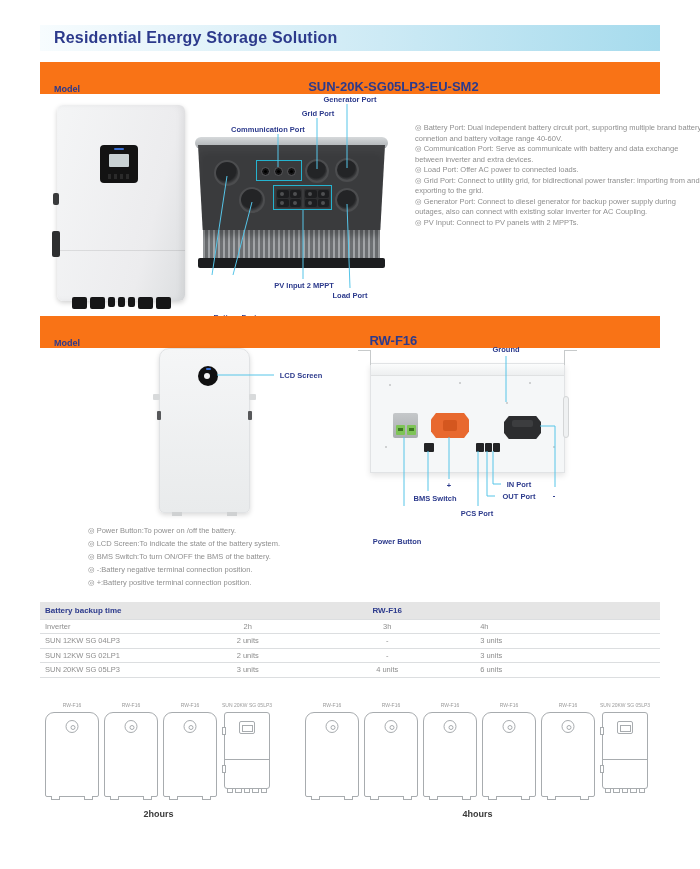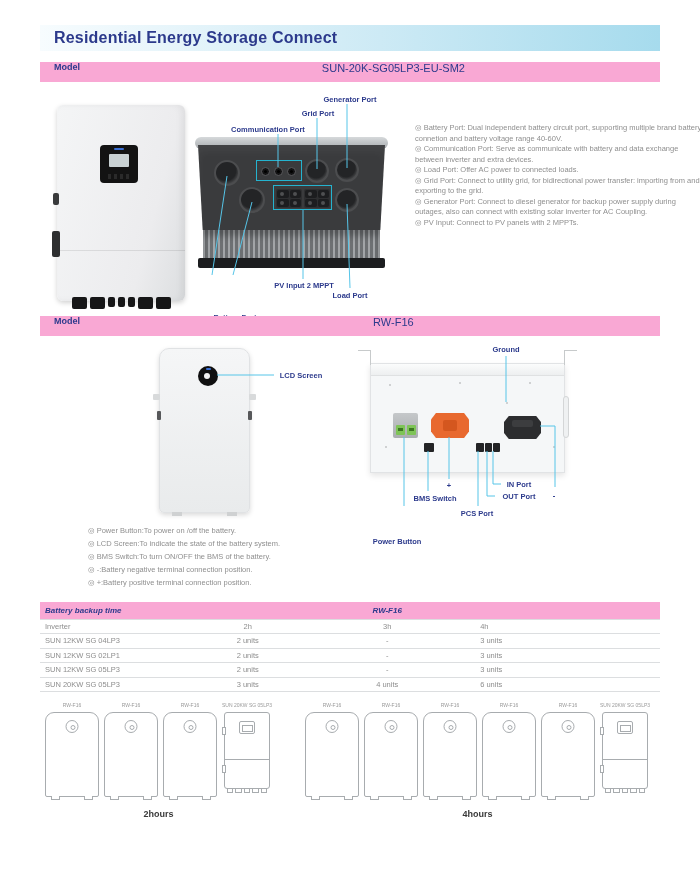--- a/index.html
+++ b/index.html
@@ -5,25 +5,25 @@
   * { margin:0; padding:0; box-sizing:border-box; }
   html,body { background:#ffffff; }
   body { font-family:"Liberation Sans", sans-serif; }
   .page { position:relative; width:700px; height:869px; background:#fff; overflow:hidden; }
 
   
   .title-bar { position:absolute; left:40px; top:25px; width:620px; height:26px;
     background:linear-gradient(90deg,#f7fcfe 0%,#cdeaf5 55%,#a6dbed 100%);
     display:flex; align-items:center; padding-left:14px;
     color:#2c3a8c; font-weight:bold; font-size:16px; letter-spacing:.2px; }
-  .model-bar { position:absolute; left:40px; width:620px; height:20px; background:#f9a8d4;
-    display:flex; align-items:flex-start; }
+  .model-bar { position:absolute; left:40px; width:620px; height:32px; background:#f97316;
+    display:flex; align-items:flex-end; }
   .model-bar .mlabel { padding-left:14px; color:#2c3a8c; font-weight:bold; font-size:9px; }
   .model-bar .mvalue { position:absolute; left:57%; transform:translateX(-50%);
-    color:#2c3a8c; font-weight:normal; font-size:11px; white-space:nowrap; }
+    color:#2c3a8c; font-weight:bold; font-size:13px; white-space:nowrap; }
   #model-bar-1 { top:62px; }
   #model-bar-2 { top:316px; }
 
   
   .figure { position:absolute; left:40px; width:620px; }
   #figure1 { top:90px; height:222px; }
   #figure2 { top:338px; height:185px; }
   .lines { position:absolute; left:0; top:0; pointer-events:none; }
 
   .plabel { position:absolute; transform:translate(-50%,-50%); color:#2c3a8c;
@@ -106,21 +106,21 @@
   .screw { position:absolute; width:2px; height:2px; border-radius:50%; background:#c2c5c6; }
 
   
   .btable { position:absolute; left:40px; top:602px; width:620px; border-collapse:collapse; table-layout:fixed;
     font-size:7.5px; color:#8e8e8e; }
   .btable td { height:14.5px; vertical-align:middle; }
   .btable .c0 { text-align:left; padding-left:5px; }
   .btable .c1 { text-align:center; }
   .btable .c2 { text-align:center; }
   .btable .c3 { text-align:left; padding-right:26px; }
-  .btable tr.thead { background:#f9a8d4;font-style:italic; }
+  .btable tr.thead { background:#e5e5e5; }
   .btable tr.thead td { height:17px; color:#2c3a8c; font-weight:bold; font-size:8px; }
   .btable tbody tr { border-bottom:1px solid #dcdee0; }
 
   
   .dgroup { position:absolute; top:702px; }
   #dgroup-left { left:45px; }
   #dgroup-right { left:305px; }
   .units { display:flex; gap:5px; align-items:flex-start; }
   .unit { display:flex; flex-direction:column; align-items:center; }
   .u-label { font-size:5px; color:#9a9a9a; margin-bottom:4px; white-space:nowrap; }
@@ -139,21 +139,21 @@
   .u-ports { position:absolute; left:2px; right:2px; bottom:-5px; display:flex; gap:2px; justify-content:center; }
   .u-ports i { width:7px; height:5px; border:1px solid #a8acaf; background:#fff; }
   .caption { margin-top:12px; text-align:center; font-weight:bold; font-size:9px; color:#3a3a3a; }
 </style>
 </head>
 <body>
 
 <div class="page">
 
   <div class="title-bar">
-    <span>Residential Energy Storage Connect</span>
+    <span>Residential Energy Storage Solution</span>
   </div>
 
   <div class="model-bar" id="model-bar-1">
     <span class="mlabel">Model</span>
     <span class="mvalue">SUN-20K-SG05LP3-EU-SM2</span>
   </div>
 
   <div class="figure" id="figure1">
 
     <div class="inv-front">
@@ -338,26 +338,20 @@
           <td class="c2">-</td>
           <td class="c3">3 units</td>
         </tr>
         <tr>
           <td class="c0">SUN 12KW SG 02LP1</td>
           <td class="c1">2 units</td>
           <td class="c2">-</td>
           <td class="c3">3 units</td>
         </tr>
         <tr>
-          <td class="c0">SUN 12KW SG 05LP3</td>
-          <td class="c1">2 units</td>
-          <td class="c2">-</td>
-          <td class="c3">3 units</td>
-        </tr>
-        <tr>
           <td class="c0">SUN 20KW SG 05LP3</td>
           <td class="c1">3 units</td>
           <td class="c2">4 units</td>
           <td class="c3">6 units</td>
         </tr>
       </tbody>
   </table>
 
   <div class="dgroup" id="dgroup-left">
     <div class="units">

